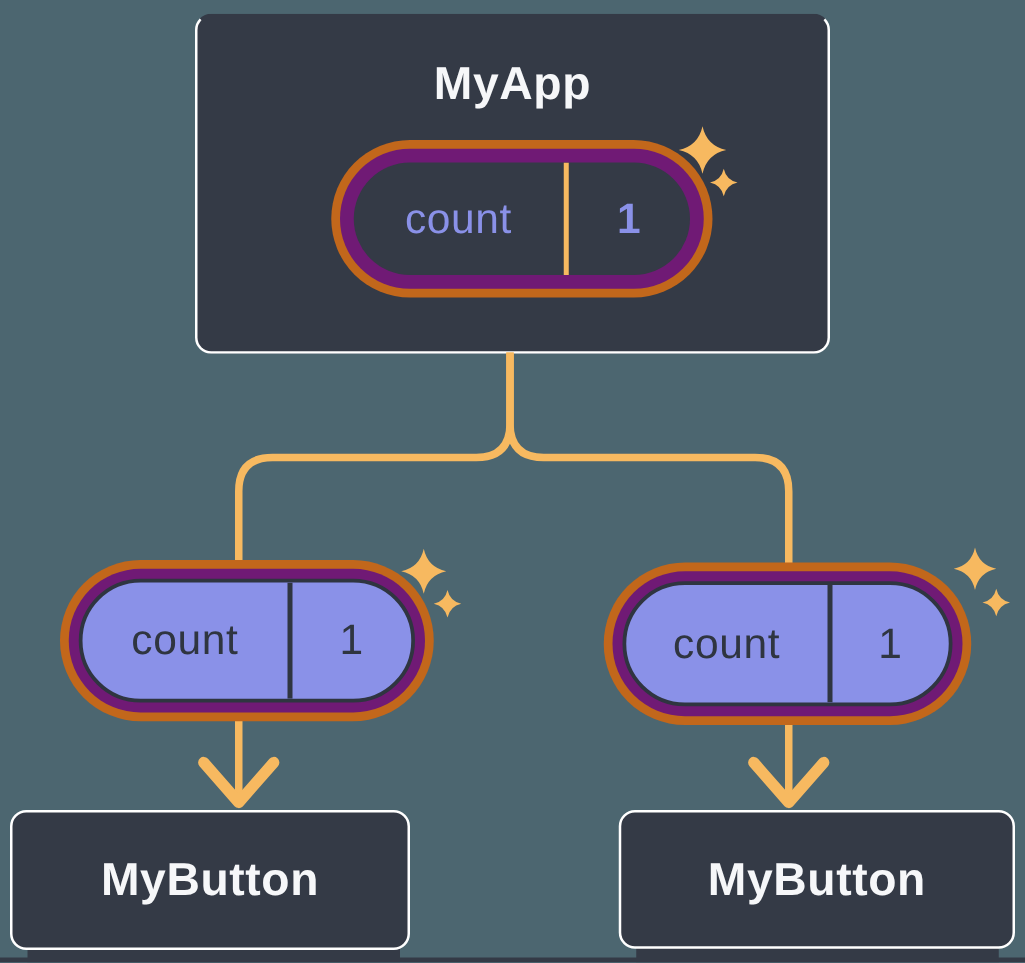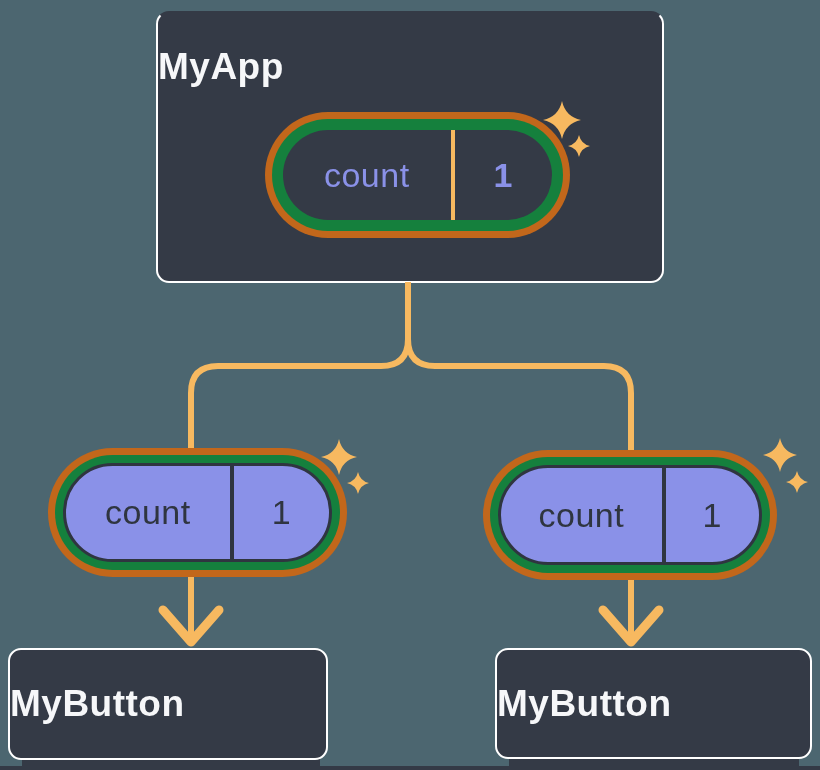--- a/index.html
+++ b/index.html
@@ -14,21 +14,21 @@
 
   
   .comp-box {
     position: absolute;
     background: #343A46;
     border: 2px solid #FFFFFF;
     border-radius: 13px;
     box-sizing: border-box;
     z-index: 2;
     display: flex;
-    justify-content: flex-start;
+    justify-content: center;
   }
   #myapp-box { left: 156px; top: 11px; width: 508px; height: 272px; border-top-color: transparent; }
   #mybutton-left  { left: 8px;   top: 648px; width: 320px; height: 112px; align-items: center; }
   #mybutton-right { left: 495px; top: 648px; width: 317px; height: 111px; align-items: center; }
   .comp-title {
     color: #F6F7F9;
     font-size: 37px;
     font-weight: 600;
     letter-spacing: 0.5px;
   }
@@ -46,21 +46,21 @@
   
   .pill {
     position: absolute;
     z-index: 4;
     background: #C2671B;           
     border-radius: 999px;
     box-sizing: border-box;
     padding: 7px;
   }
   .pill-band {
-    background: #15803d;           
+    background: #701a75;           
     border-radius: 999px;
     height: 100%;
     box-sizing: border-box;
   }
   .pill-inner {
     border-radius: 999px;
     height: 100%;
     box-sizing: border-box;
     display: flex;
     align-items: stretch;

